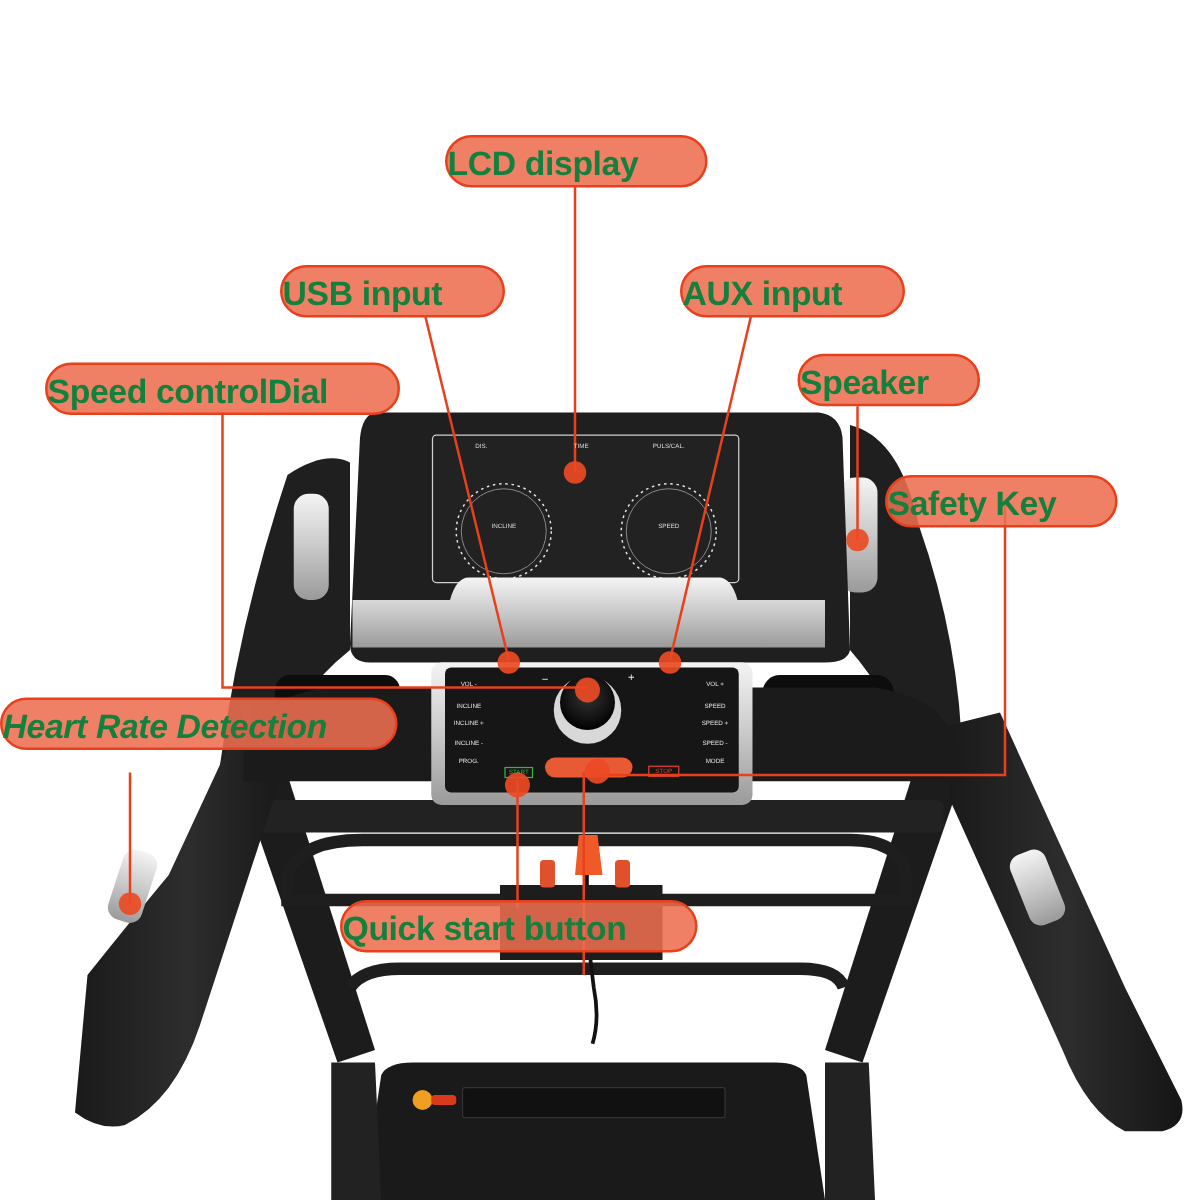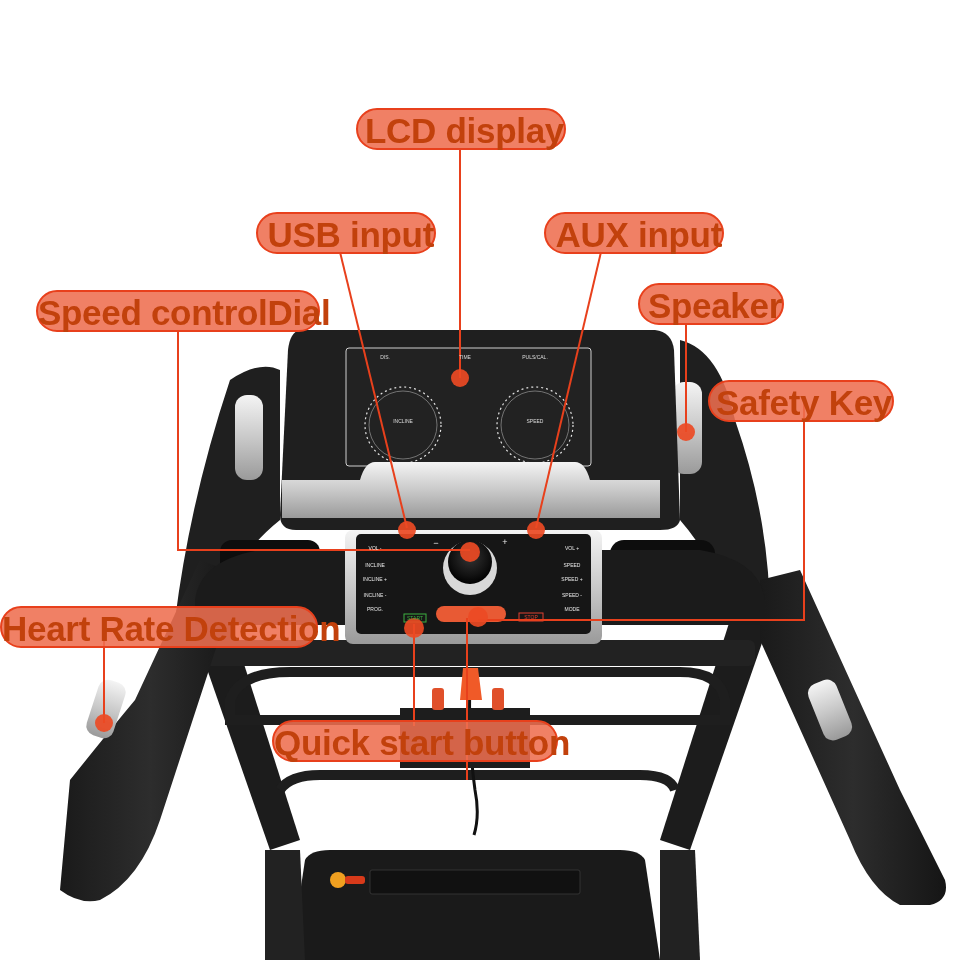--- a/index.html
+++ b/index.html
@@ -1,18 +1,18 @@
 <!DOCTYPE html>
 <html><head>
 <meta charset="utf-8">
 <style>
   html,body{margin:0;padding:0;background:#ffffff;}
   #stage{position:relative;width:960px;height:960px;overflow:hidden;background:#fff;font-family:"Liberation Sans",sans-serif;}
   svg.art{position:absolute;left:0;top:0;}
-  .pill{position:absolute;height:42px;border-radius:22px;border:2px solid #e8401c;background:rgba(238,110,80,0.88);color:#c2410c;font-weight:bold;font-size:35px;line-height:42px;text-align:right;white-space:nowrap;box-sizing:border-box;letter-spacing:-0.3px;}
+  .pill{position:absolute;height:42px;border-radius:22px;border:2px solid #e8401c;background:rgba(238,110,80,0.88);color:#15803d;font-weight:bold;font-size:27px;line-height:42px;text-align:left;white-space:nowrap;box-sizing:border-box;letter-spacing:-0.3px;}
   .tiny{position:absolute;font-size:5px;color:#ddd;font-family:"Liberation Sans",sans-serif;text-align:center;}
   .btnlbl{position:absolute;font-size:5px;color:#e8e8e8;text-align:center;width:30px;font-family:"Liberation Sans",sans-serif;}
 </style>
 </head>
 <body>
 
 <div id="stage">
 
 <svg class="art" width="960" height="960" viewBox="0 0 960 960">
   <defs>
@@ -136,21 +136,21 @@
 <div class="btnlbl" style="left:557px;top:576px;">SPEED +</div>
 <div class="btnlbl" style="left:557px;top:592px;">SPEED -</div>
 <div class="btnlbl" style="left:557px;top:606px;">MODE</div>
 <div class="btnlbl" style="left:421px;top:538px;font-size:9px;">−</div>
 <div class="btnlbl" style="left:490px;top:537px;font-size:9px;">+</div>
 <div class="btnlbl" style="left:400px;top:615px;color:#3cb040;">START</div>
 <div class="btnlbl" style="left:516px;top:614px;color:#e04030;">STOP</div>
 <div style="position:absolute;left:446px;top:538px;width:48px;height:48px;border-radius:50%;"></div>
 
 <div class="pill" style="left:356px;top:108px;width:210px;">LCD display</div>
-<div class="pill" style="left:256px;top:212px;width:180px;">USB input</div>
+<div class="pill" style="left:224px;top:212px;width:180px;">USB input</div>
 <div class="pill" style="left:544px;top:212px;width:180px;">AUX input</div>
 <div class="pill" style="left:638px;top:283px;width:146px;">Speaker</div>
 <div class="pill" style="left:36px;top:290px;width:284px;">Speed controlDial</div>
 <div class="pill" style="left:708px;top:356px;width:186px;margin-top:24px;">Safety Key</div>
-<div class="pill" style="left:0px;top:606px;width:318px;">Heart Rate Detection</div>
+<div class="pill" style="left:0px;top:558px;width:318px;font-style:italic;">Heart Rate Detection</div>
 <div class="pill" style="left:272px;top:720px;width:286px;">Quick start button</div>
 
 </div>
 
 </body></html>

